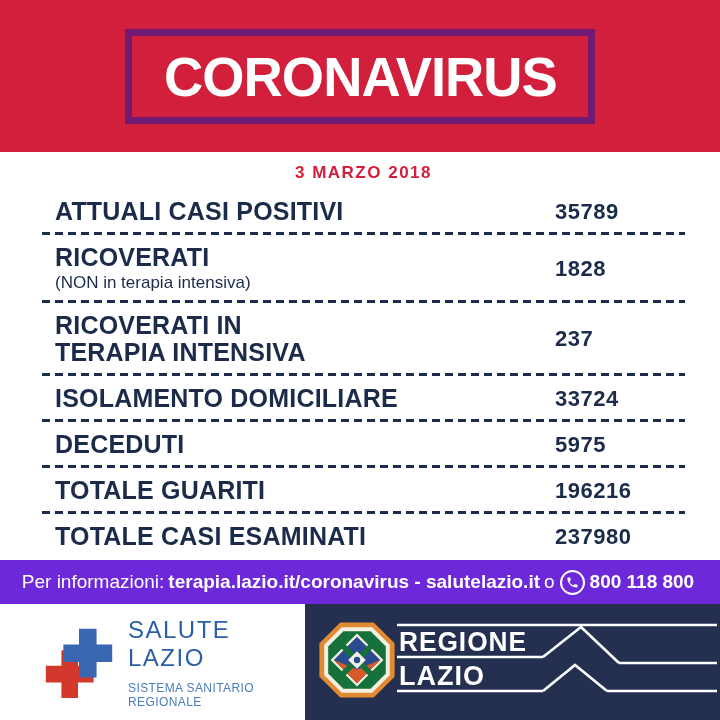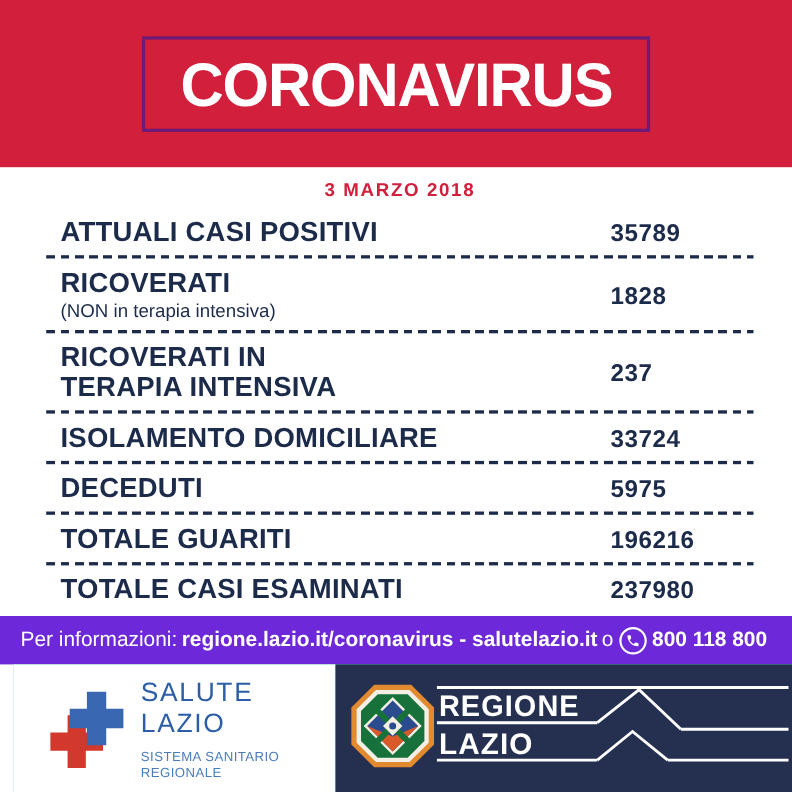--- a/index.html
+++ b/index.html
@@ -3,21 +3,21 @@
 <meta charset="utf-8">
 <style>
   * { margin:0; padding:0; box-sizing:border-box; }
   html,body { width:720px; height:720px; }
   body { font-family:"Liberation Sans", sans-serif; }
   .poster { position:relative; width:720px; height:720px; background:#ffffff; overflow:hidden; }
 
   
   .red-header { position:absolute; top:0; left:0; width:720px; height:152px;
     background:#d2203c; display:flex; align-items:center; justify-content:center; }
-  .title-box { border:3px solid #701a75; padding:8px 26px; }
+  .title-box { border:7px solid #701a75; padding:8px 26px; }
   .title-box h1 { color:#ffffff; font-size:56px; font-weight:800; letter-spacing:-1px;
     transform:scaleX(0.97); white-space:nowrap; }
 
   
   .stats { position:absolute; top:152px; left:0; width:720px; height:408px;
     padding:0 35px 0 42px; display:flex; flex-direction:column; }
   .date-line { text-align:center; color:#d2203c; font-weight:bold; font-size:17px;
     letter-spacing:1.5px; padding:11px 0 6px 0; }
   .row { display:flex; align-items:center; padding:9px 0 10px 0; position:relative; }
   .row:not(:last-child) { border-bottom:0; }
@@ -117,21 +117,21 @@
       <div class="label-wrap">
         <div class="label">TOTALE CASI ESAMINATI</div>
 
       </div>
       <div class="value">237980</div>
     </div>
   </div>
 
   <div class="info-bar">
     <span>Per informazioni:</span>
-    <span class="b">regione.lazio.it/coronavirus - salutelazio.it</span>
+    <span class="b">terapia.lazio.it/coronavirus - salutelazio.it</span>
     <span>o</span>
     <span class="phone-icon">
       <svg width="27" height="27" viewBox="0 0 27 27">
         <circle cx="13.5" cy="13.5" r="11.5" fill="none" stroke="#ffffff" stroke-width="2"></circle>
         <g transform="translate(6.7,6.8) scale(0.56)">
           <path fill="#ffffff" d="M6.62 10.79c1.44 2.83 3.76 5.14 6.59 6.59l2.2-2.21c.27-.27.67-.36 1.02-.24 1.12.37 2.33.57 3.57.57.55 0 1 .45 1 1V20c0 .55-.45 1-1 1-9.39 0-17-7.61-17-17 0-.55.45-1 1-1h3.5c.55 0 1 .45 1 1 0 1.25.2 2.45.57 3.57.11.35.03.74-.25 1.02l-2.2 2.2z"></path>
         </g>
       </svg>
     </span>
     <span class="b">800 118 800</span>

